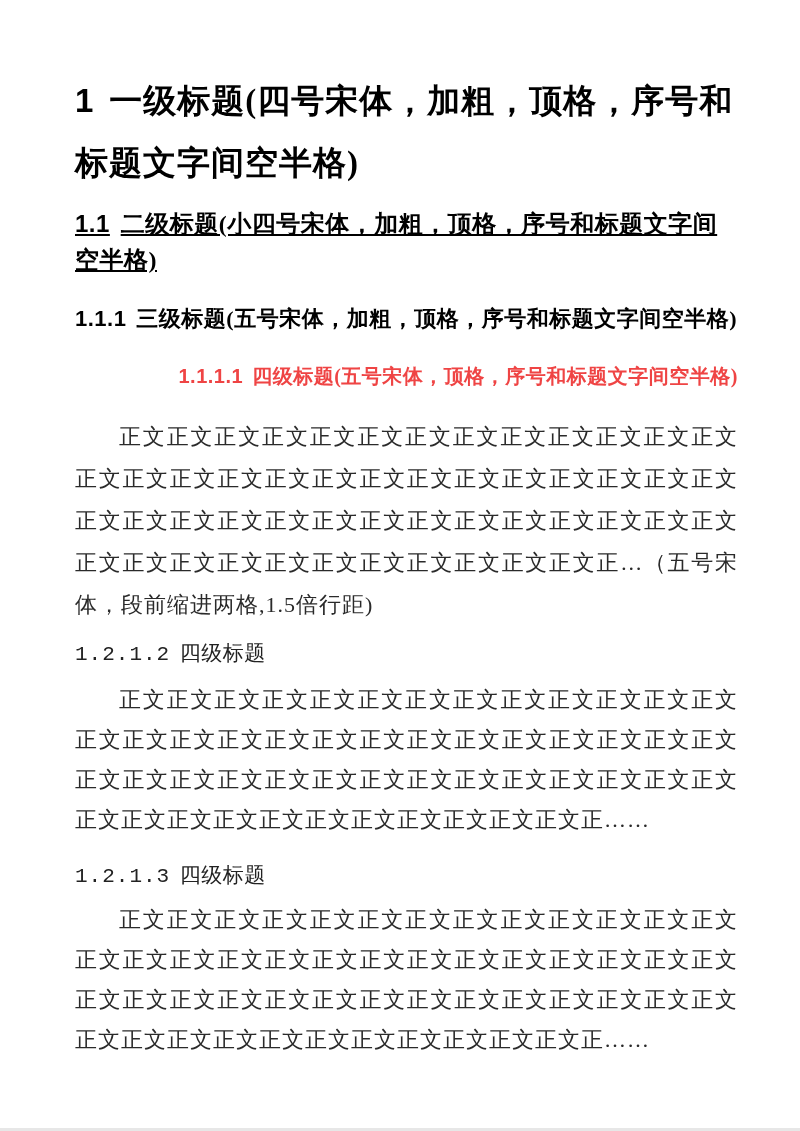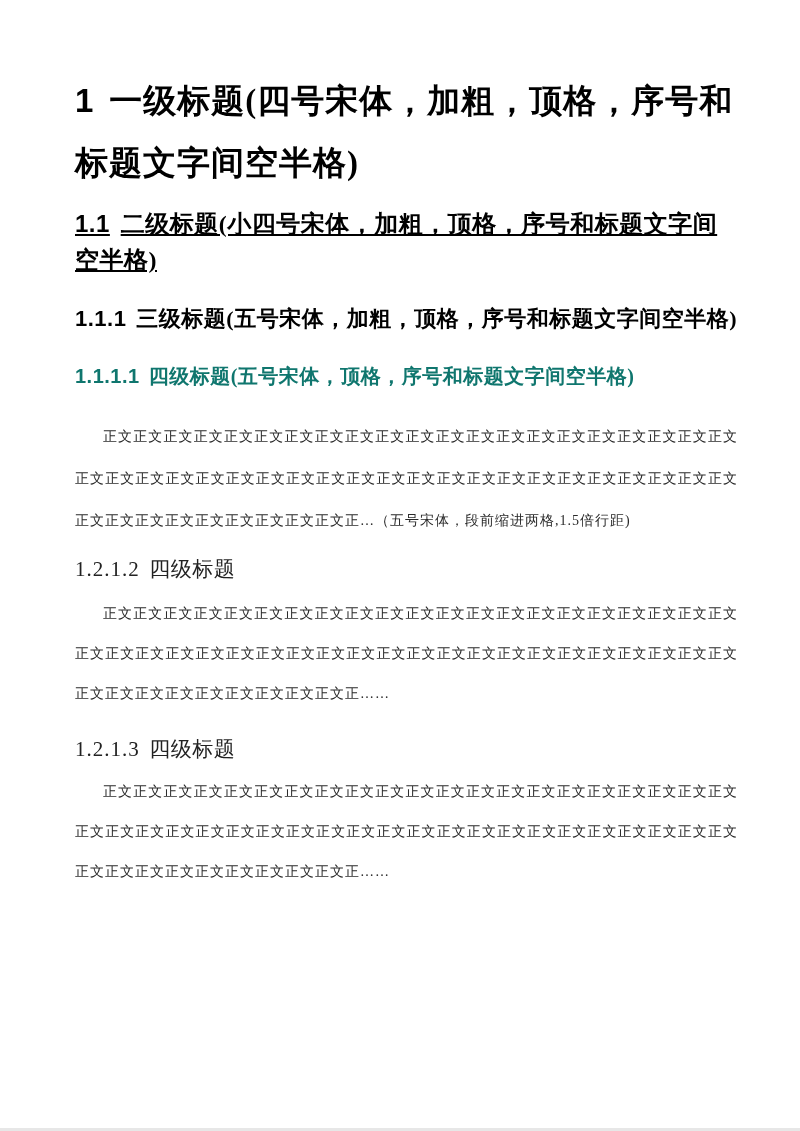--- a/index.html
+++ b/index.html
@@ -50,37 +50,38 @@
     line-height: 34px;
     letter-spacing: 0.5px;
     color: #000000;
   }
   h4.doc-h4 {
     margin: 24px 0 16px 0;
     font-size: 20px;
     font-weight: 700;
     line-height: 32px;
     letter-spacing: 0.5px;
-    color: #0f766e;
+    color: #ef4444;
+    text-align: right;
   }
   .doc-h5 {
     margin: 12px 0 0 0;
     font-size: 21px;
     font-weight: 400;
     line-height: 30px;
     letter-spacing: 0.5px;
     color: #222222;
   }
   .doc-h5 .h-num {
-    font-family: Liberation Serif, serif;
+    font-family: Liberation Mono, monospace;
     letter-spacing: 1px;
   }
   p.body-para {
     margin: 10px 0 0 0;
-    font-size: 14px;
+    font-size: 22px;
     font-weight: 400;
     color: #2a2a2a;
     text-align: justify;
     text-indent: 2em;
     letter-spacing: 1px;
     word-break: break-all;
     overflow-wrap: anywhere;
   }
   p.body-para.p1 { line-height: 42px; margin-top: 24px; }
   p.body-para.p2 { line-height: 40px; margin-top: 10px; }

